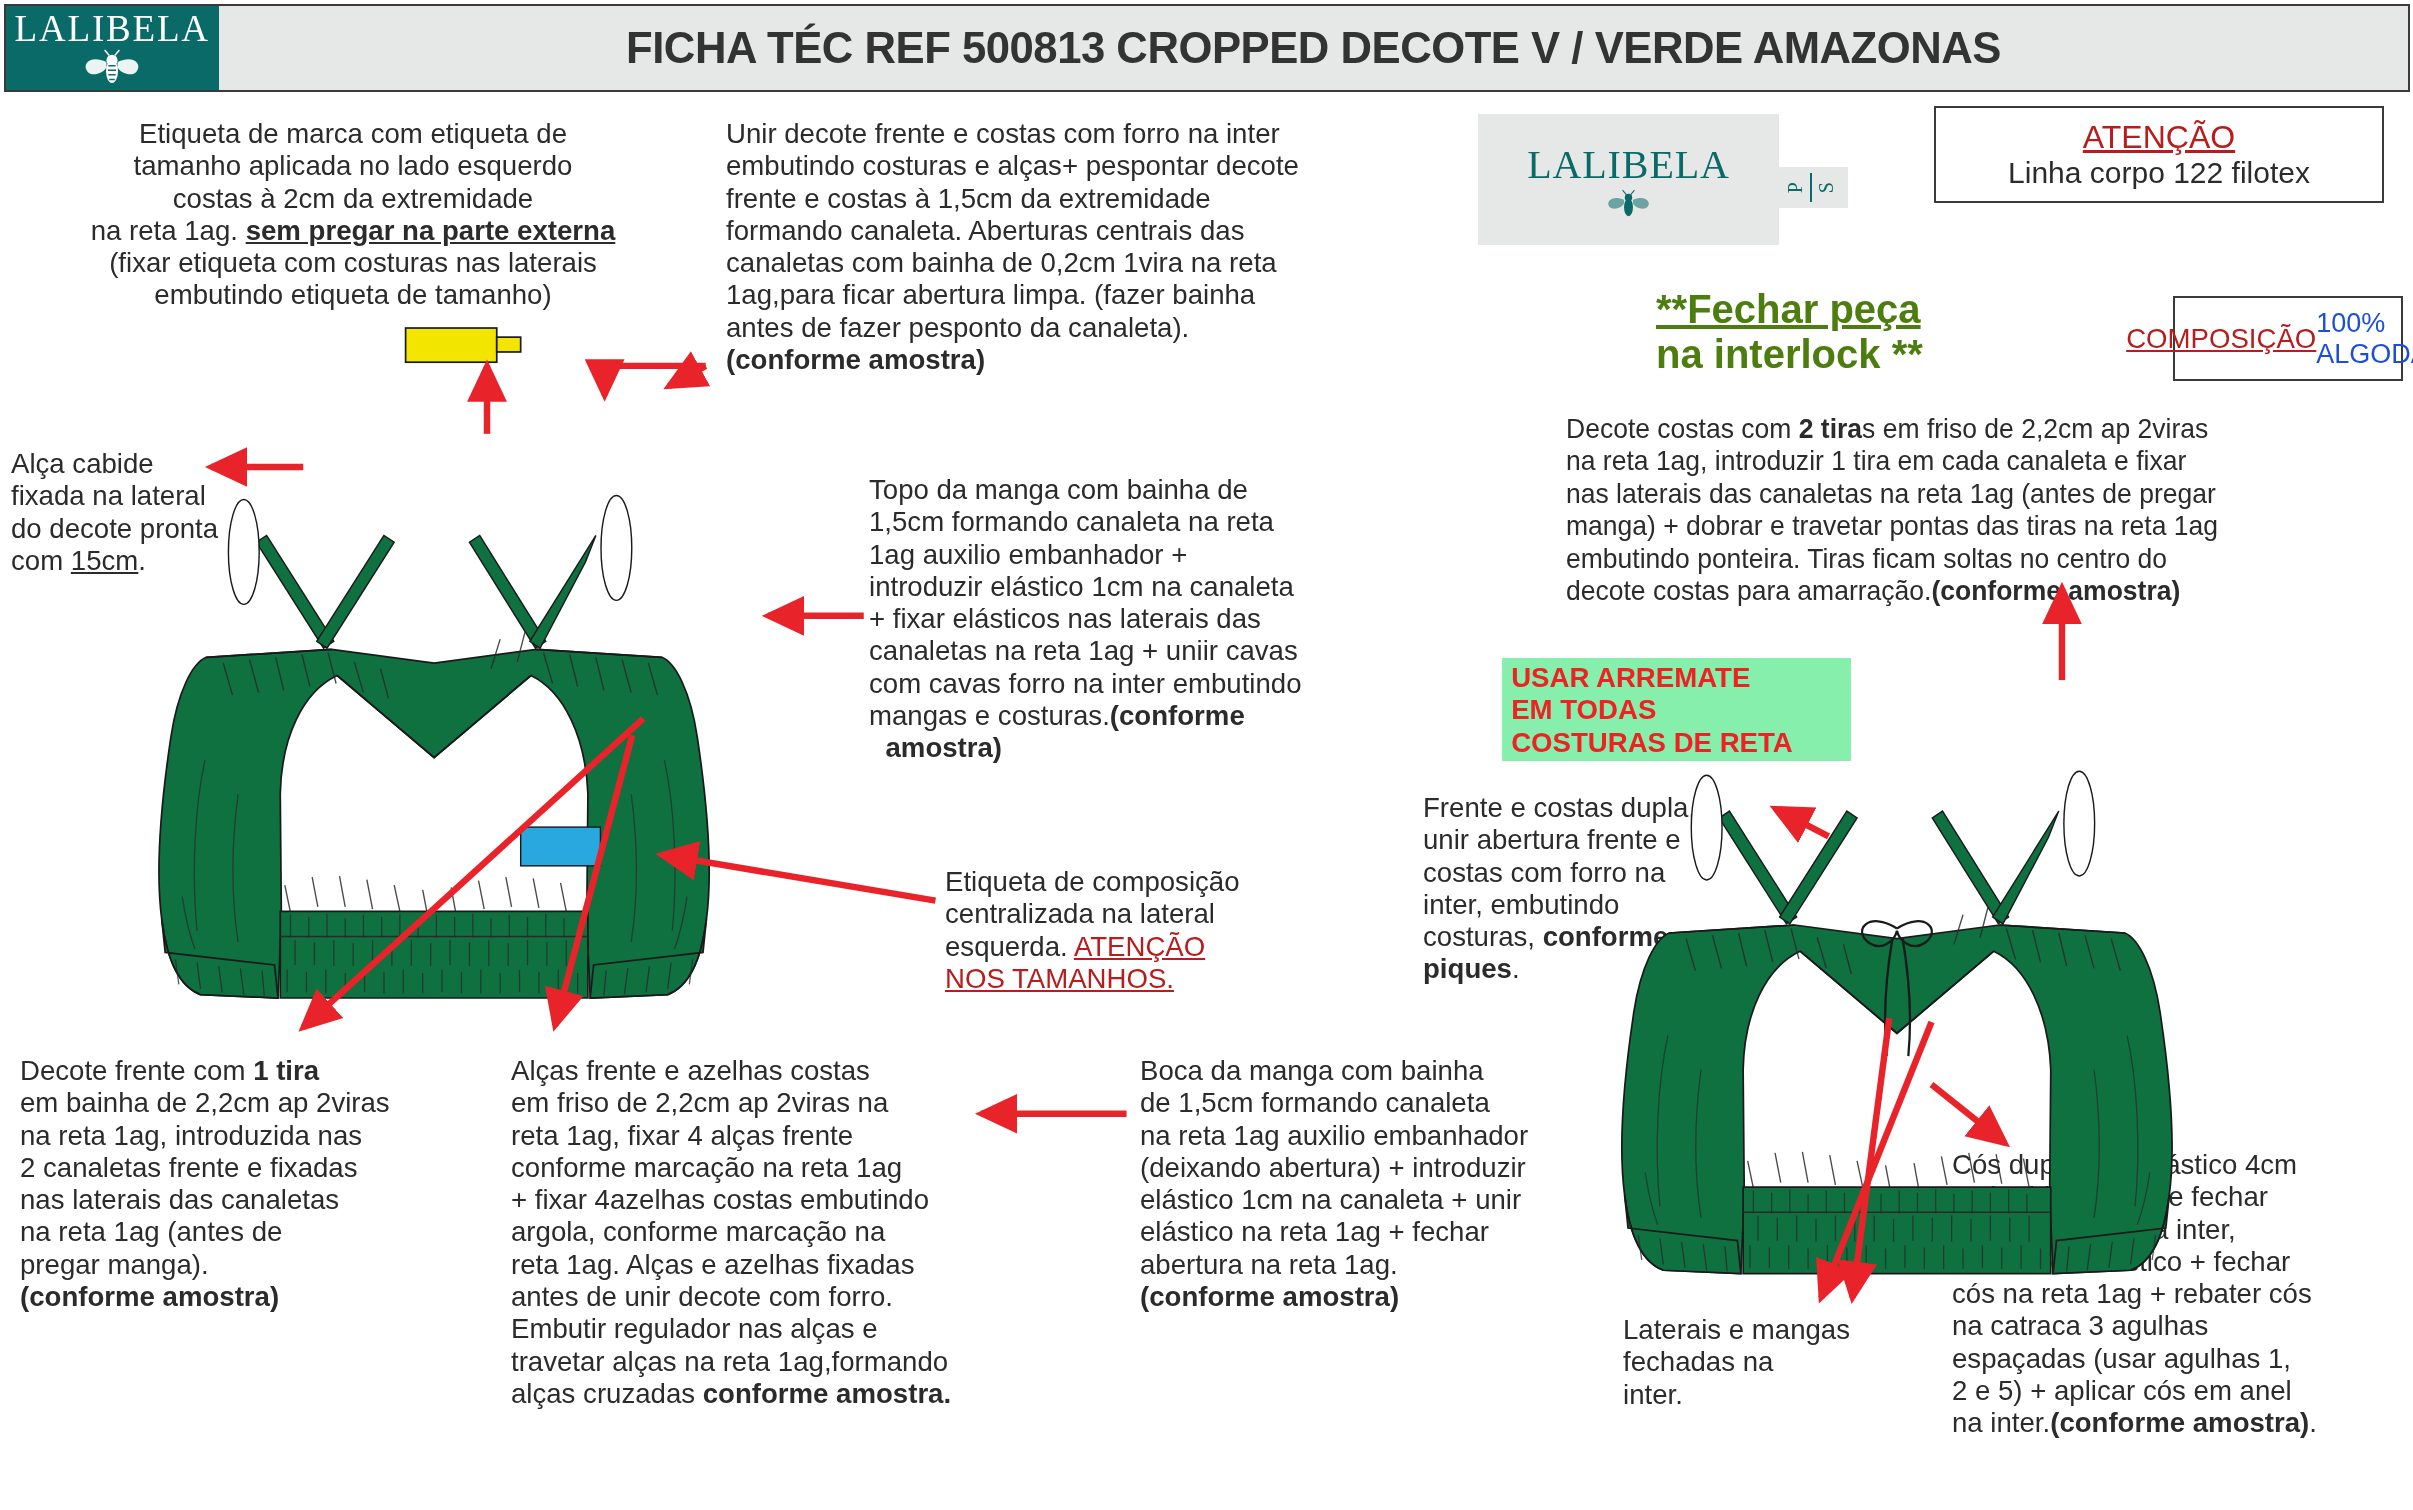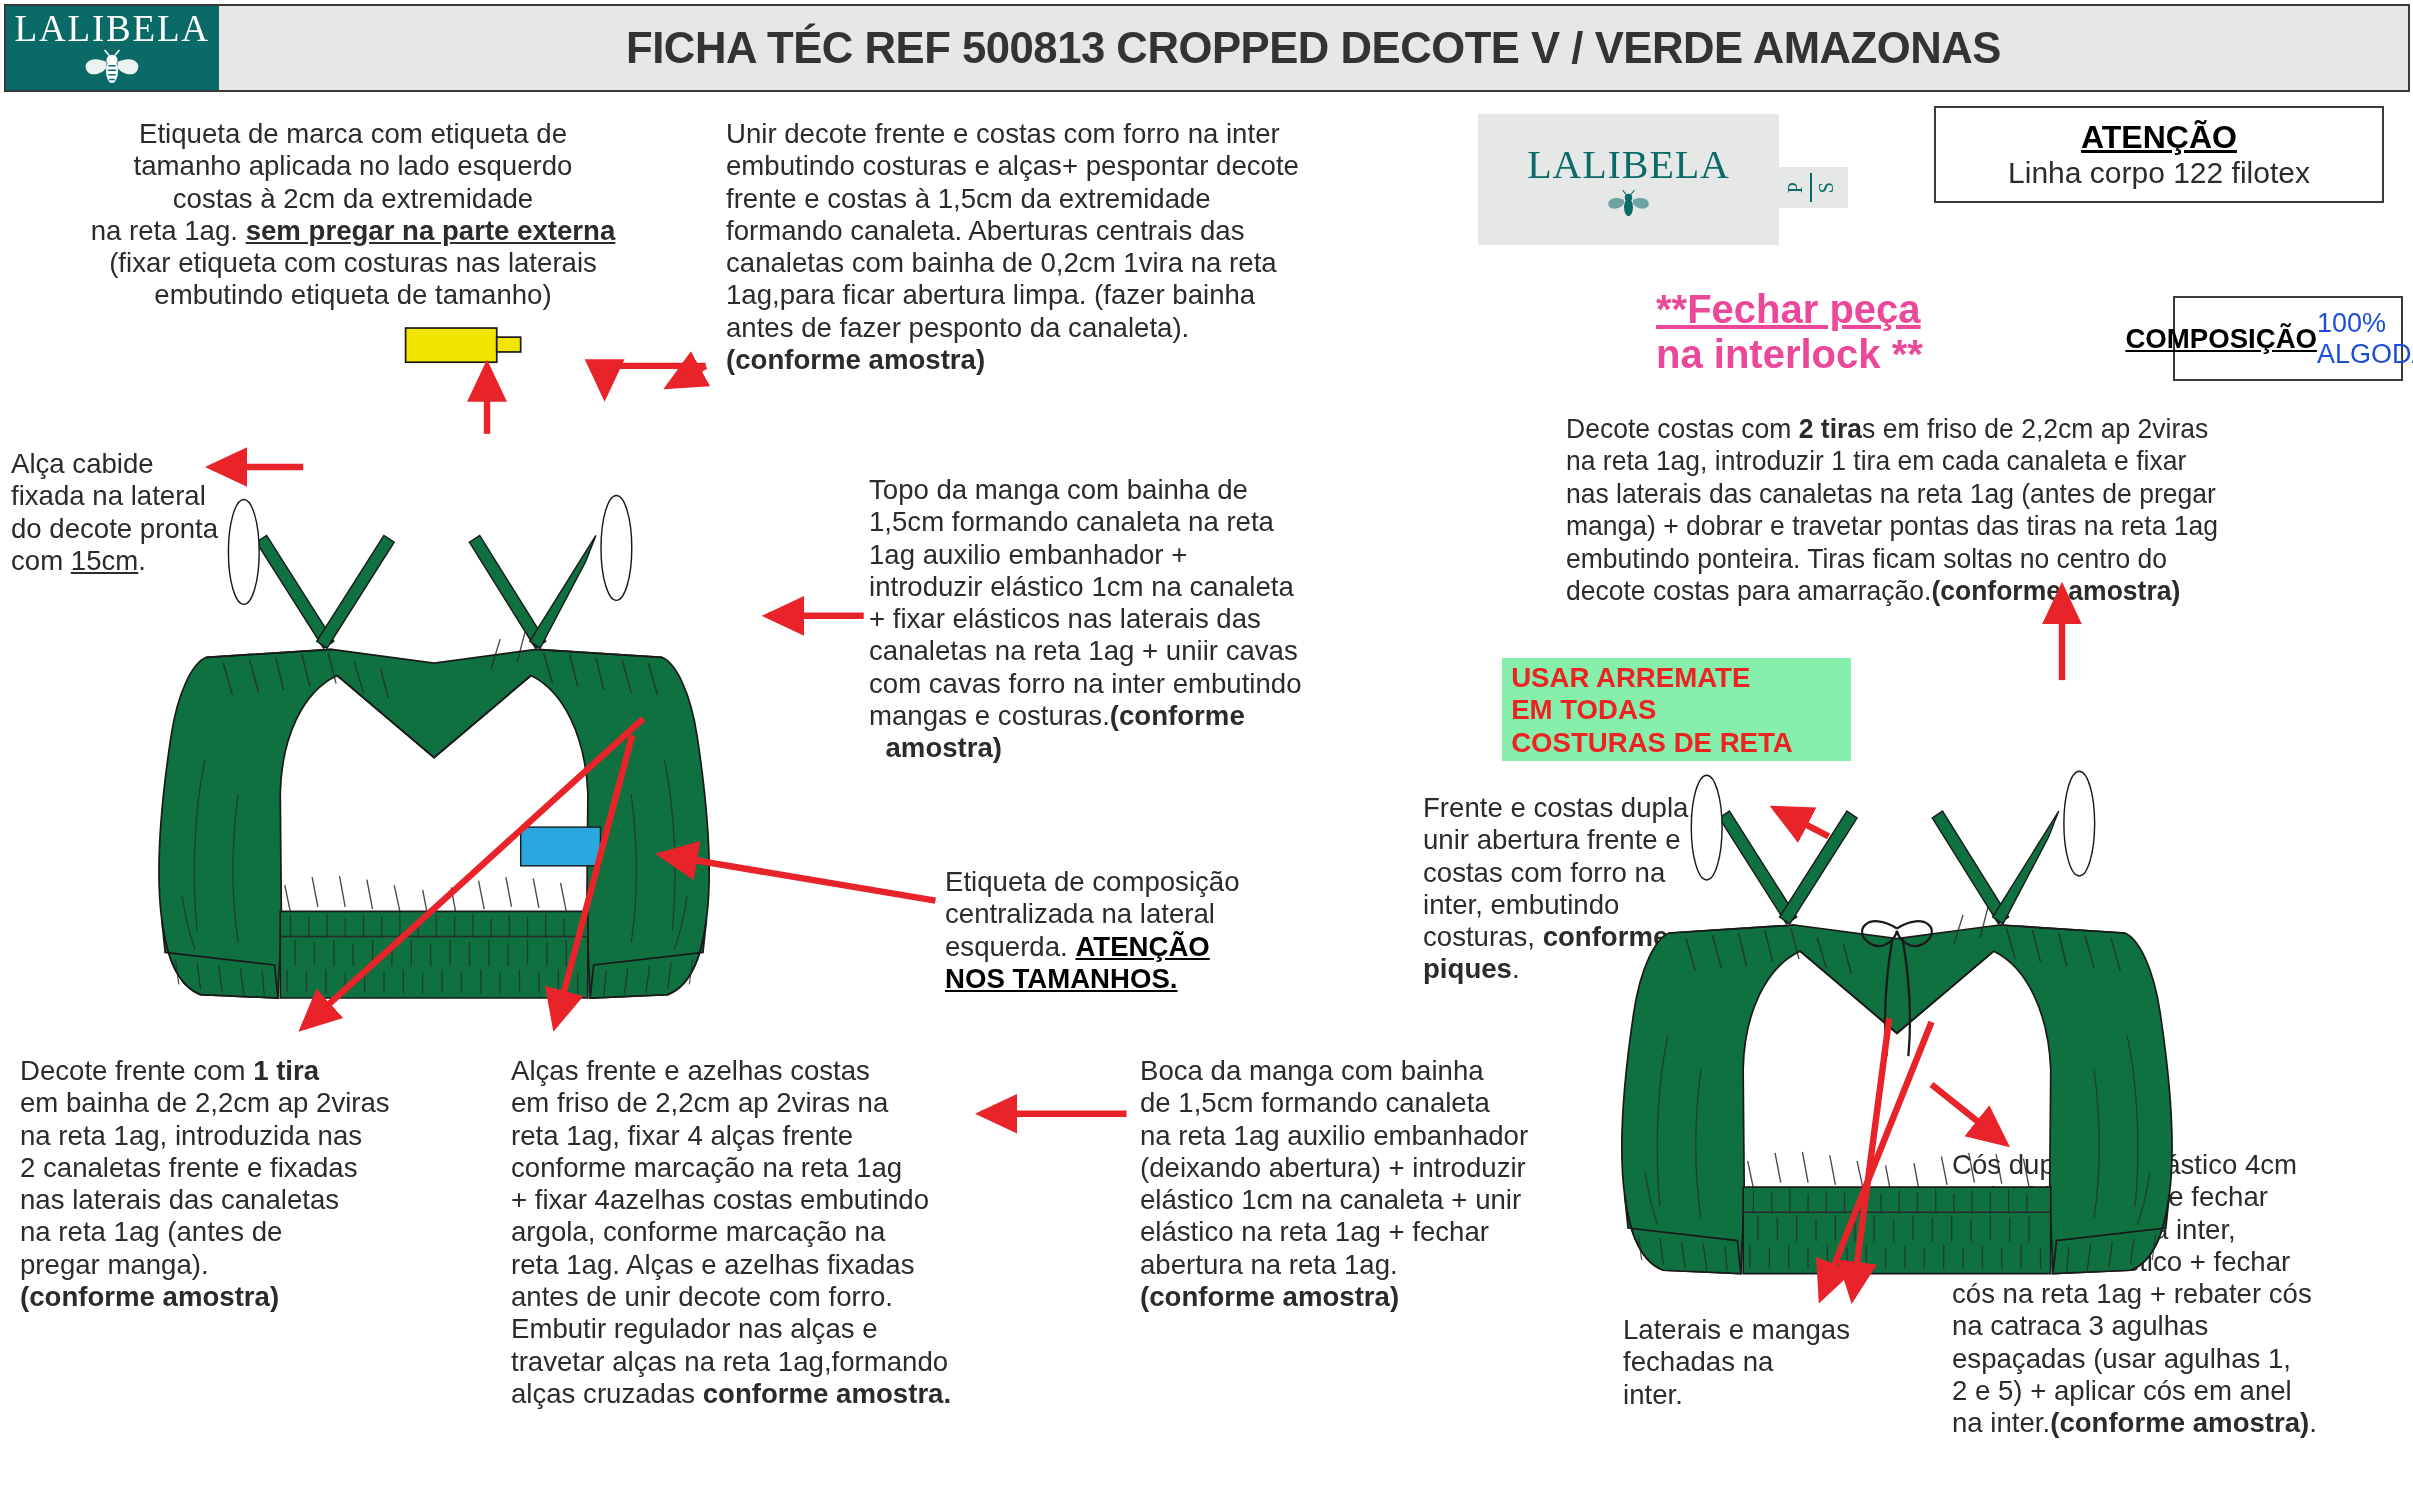--- a/index.html
+++ b/index.html
@@ -21,40 +21,40 @@
               font-size: 37px; letter-spacing: 1.8px; line-height: 1; }
   .hdr-logo .bee { margin-top: 1.8px; }
   .hdr-title { flex: 1; display: flex; align-items: center; justify-content: center;
                font-size: 45px; font-weight: bold; color: #333; letter-spacing: -0.5px;
                transform: scaleX(0.97); white-space: nowrap; }
 
   
   .note { position: absolute; color: #2b2b2b; font-size: 27.6px; line-height: 1.17; }
   .note b { font-weight: bold; }
   .u { text-decoration: underline; }
-  .redu { color: #000000; font-weight: bold; text-decoration: underline; }
+  .redu { color: #b91c1c; font-weight: normal; text-decoration: underline; }
   .ctr { text-align: center; }
   .cond { transform: scaleX(0.93); transform-origin: left top; }
 
   
   .box { position: absolute; border: 2.8px solid #3a3a3a; background: #fff; }
   .atencao-box { left: 1934px; top: 106px; width: 450px; height: 97px;
                  display: flex; flex-direction: column; align-items: center;
                  justify-content: center; }
   .atencao-box .t1 { font-size: 32px; }
   .atencao-box .t2 { font-size: 30px; color: #2b2b2b; }
 
   .comp-box { left: 2173px; top: 296px; width: 230px; height: 85px;
               display: flex; align-items: center;
               justify-content: center; }
   .comp-box .t1 { font-size: 27.6px; }
   .comp-box .t2 { font-size: 27px; color: #1d4ed8; }
 
   .fechar { position: absolute; left: 1656px; top: 287px; width: 487px;
-            font-size: 40px; font-weight: bold; color: #ec4899; line-height: 1.12; }
+            font-size: 40px; font-weight: bold; color: #4d7c0f; line-height: 1.12; }
   .fechar .l1 { text-decoration: underline; }
 
   .arremate { position: absolute; left: 1502px; top: 658px; width: 349px; height: 103px;
               background: #86efac; color: #ee2222; font-weight: bold; font-size: 27.6px;
               line-height: 1.18; padding: 3.7px 0 0 9.2px; }
 
   
   .swatch { position: absolute; left: 1478px; top: 114px; width: 301px; height: 131px;
             background: #e6e8e8; display: flex; flex-direction: column;
             align-items: center; justify-content: center; }

